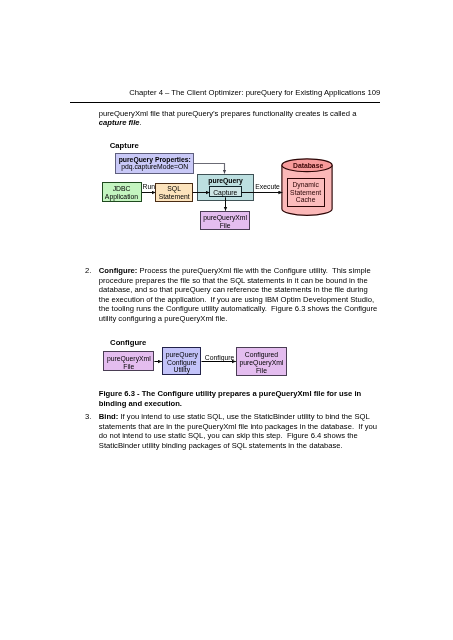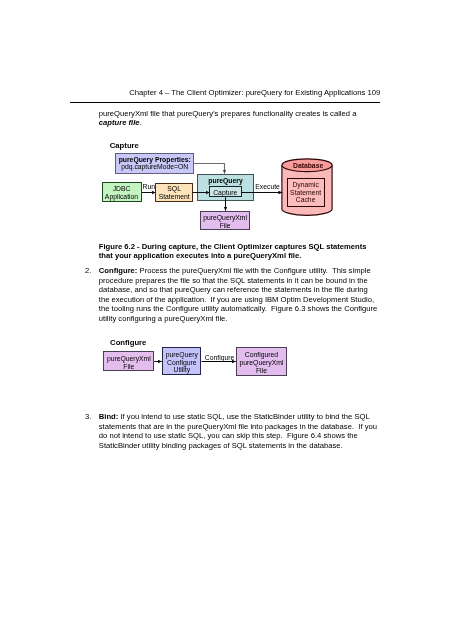--- a/index.html
+++ b/index.html
@@ -102,21 +102,20 @@
     <svg class="arrows" width="453" height="640">
 
       <path d="M192.8,192.5 L209.6,192.5" stroke="#0c0c0c" stroke-width="1" fill="none" marker-end="url(#ah)"></path>
 
       <path d="M241.6,192.5 L282.3,192.5" stroke="#0c0c0c" stroke-width="1" fill="none" marker-end="url(#ah)"></path>
 
       <path d="M225.5,197.3 L225.5,210.6" stroke="#0c0c0c" stroke-width="1" fill="none" marker-end="url(#ah)"></path>
     </svg>
   </div>
 
-  <div class="para cap" style="left:98.8px;top:241.9px;width:281px;">Figure 6.2 - During capture, the Client Optimizer captures SQL statements that your application executes into a pureQueryXml file.</div>
 
   <div class="num" style="left:85.0px;top:266.3px;">2.</div>
   <div class="para" style="left:98.8px;top:266.3px;width:281px;"><b><span>Configure:</span></b><span> Process the pureQueryXml file with the Configure utility.  This simple procedure prepares the file so that the SQL statements in it can be bound in the database, and so that pureQuery can reference the statements in the file during the execution of the application.  If you are using IBM Optim Development Studio, the tooling runs the Configure utility automatically.  Figure 6.3 shows the Configure utility configuring a pureQueryXml file.</span></div>
 
   <div class="fig" id="fig-configure">
     <div class="fig-title" style="left:110.1px;top:339.2px;">Configure</div>
 
     <svg class="arrows" width="453" height="640">
       <path d="M154.4,361.5 L161.8,361.5" stroke="#000" stroke-width="1" fill="none" marker-end="url(#ah)"></path>
       <path d="M201.5,361.5 L235.8,361.5" stroke="#000" stroke-width="1" fill="none" marker-end="url(#ah)"></path>
@@ -135,16 +134,17 @@
 
     <div class="lbl" style="left:204.8px;top:353.5px;">Configure</div>
 
     <div class="nd" style="left:236.2px;top:347.0px;width:50.5px;height:28.6px;background:#e4bdef;border:1.3px solid #4a3d54;">
       <div class="ndt" style="top:3.4px;">Configured</div>
       <div class="ndt" style="top:11.0px;">pureQueryXml</div>
       <div class="ndt" style="top:18.5px;">File</div>
     </div>
   </div>
 
+  <div class="para cap" style="left:98.8px;top:389.2px;width:281px;">Figure 6.3 - The Configure utility prepares a pureQueryXml file for use in binding and execution.</div>
 
   <div class="num" style="left:85.0px;top:412.4px;">3.</div>
   <div class="para" style="left:98.8px;top:412.4px;width:281px;"><b><span>Bind:</span></b><span> If you intend to use static SQL, use the StaticBinder utility to bind the SQL statements that are in the pureQueryXml file into packages in the database.  If you do not intend to use static SQL, you can skip this step.  Figure 6.4 shows the StaticBinder utility binding packages of SQL statements in the database.</span></div>
 </div>
 
 </body></html>

